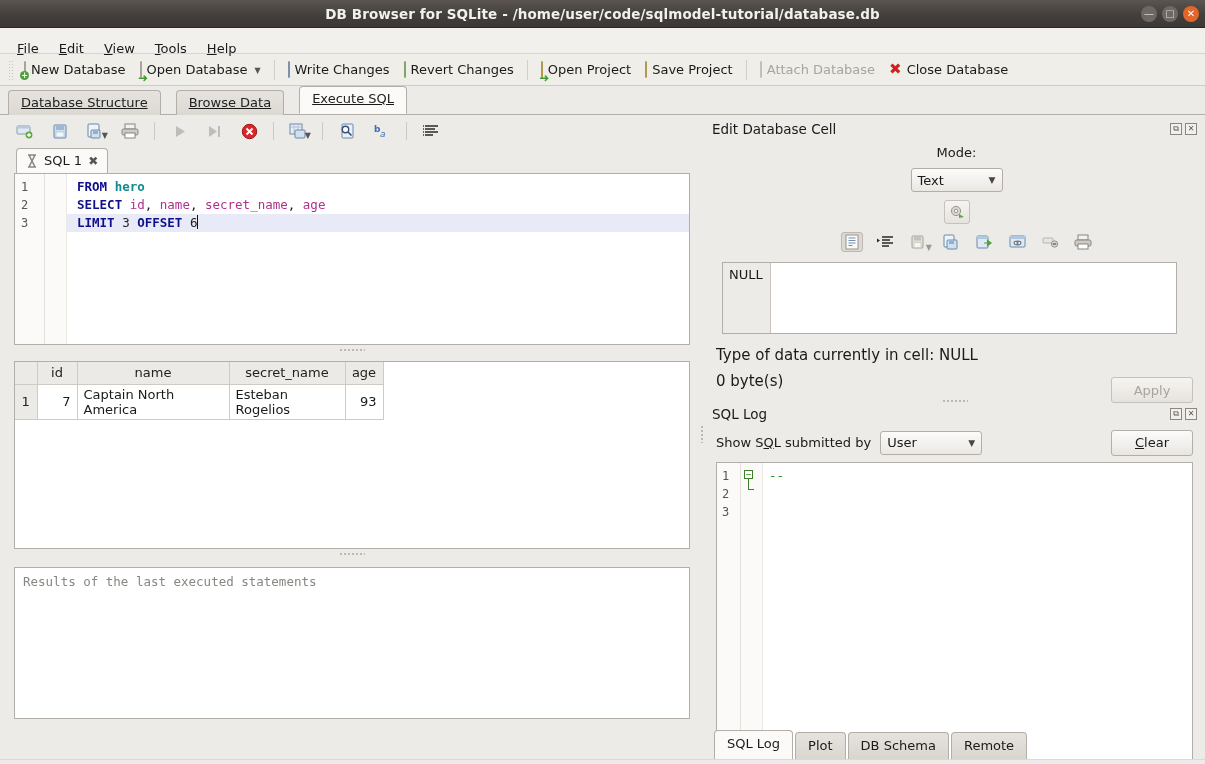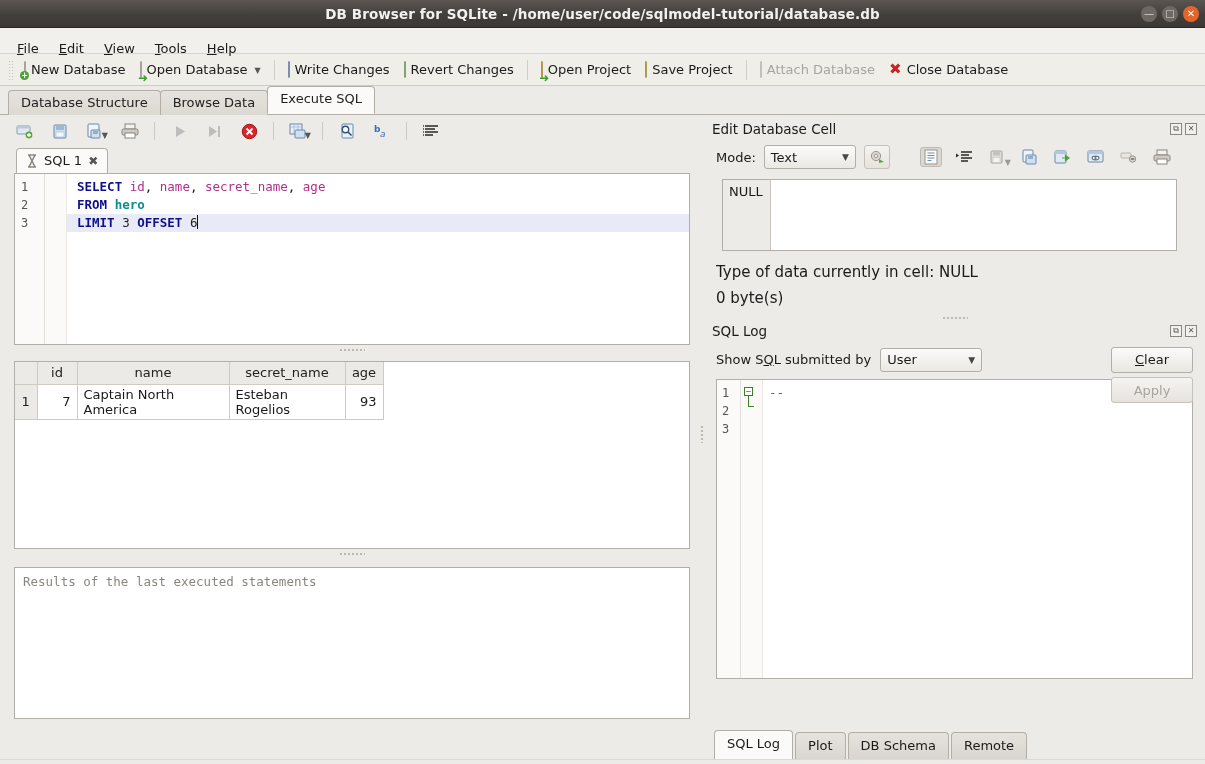--- a/index.html
+++ b/index.html
@@ -60,22 +60,23 @@
   .i-doc.green{ background:#d7e7cf; border-color:#7fa56f; }
   .badge{ position:absolute; width:9px; height:9px; border-radius:50%; right:-3px; bottom:-3px;
      display:flex; align-items:center; justify-content:center; font-size:8px; line-height:1; color:#fff; font-weight:bold;}
   .badge.green{ background:#4fa03c; }
   .badge.arrow{ background:transparent; color:#3f9b2e; font-size:12px; right:-6px; bottom:-5px; }
   .i-x{ color:#cc2222; font-weight:bold; font-size:15px; line-height:1; }
 
   
   .tabstrip{
     height:29px; background:#ecebe7; padding-left:8px;
-    display:flex; align-items:flex-end; gap:0px;
+    display:flex; align-items:flex-end; gap:16px;
     border-bottom:1px solid #b3aea7;
+    text-decoration:underline;
   }
   .tab{
     padding:4px 12px 5px; font-size:13px;
     background:linear-gradient(to bottom,#e6e3de,#dcd8d2);
     border:1px solid #b3aea7; border-bottom:none;
     border-radius:4px 4px 0 0; margin-right:-1px; position:relative; top:1px;
     color:#222;
   }
   .tab.active{
     background:#fbfaf8; font-weight:normal; z-index:3; top:0; padding-bottom:7px;
@@ -143,21 +144,21 @@
     background-image:radial-gradient(#bdb8b1 1px, transparent 1px);
     background-size:4px 4px; }
 
   
   .dockhdr{ display:flex; align-items:center; justify-content:space-between;
      padding:6px 8px 4px 8px; font-size:13.5px; }
   .dockbtns{ display:flex; gap:3px; color:#5d5954; font-size:11px; }
   .dockbtn{ width:12px; height:12px; border:1px solid #8b8780; display:flex; align-items:center;
      justify-content:center; font-size:8px; line-height:1; background:#f2f0ec; }
 
-  .moderow{ display:flex; align-items:center; gap:8px; padding:4px 8px 6px 12px; }
+  .moderow{ display:flex; align-items:center; gap:8px; padding:4px 8px 6px 12px;flex-direction:column; }
   .lbl{ font-size:13px; }
   .combo{
     height:24px; min-width:88px; background:linear-gradient(to bottom,#fcfbfa,#ebe8e3);
     border:1px solid #b3aea7; border-radius:3px; display:flex; align-items:center;
     padding:0 6px; font-size:13px; justify-content:space-between; gap:10px;
   }
   .combo .arw{ font-size:9px; color:#4a4641; }
   .gearbtn{ width:26px; height:24px; border:1px solid #c6c1ba; border-radius:3px;
     background:linear-gradient(to bottom,#f6f4f1,#e6e3de); display:flex; align-items:center; justify-content:center;}
   .cellicons{ display:flex; align-items:center; gap:11px; margin-left:22px; }
@@ -380,22 +381,22 @@
     </div>
 
     <div class="editorbox">
       <div class="gutter">
         <div>1</div>
         <div>2</div>
         <div>3</div>
       </div>
       <div class="foldcol"></div>
       <div class="code">
+        <div class="ln"><span class="kw">FROM</span> <span class="tbl">hero</span></div>
         <div class="ln"><span class="kw">SELECT</span> <span class="id">id</span>, <span class="id">name</span>, <span class="id">secret_name</span>, <span class="id">age</span></div>
-        <div class="ln"><span class="kw">FROM</span> <span class="tbl">hero</span></div>
         <div class="ln cur"><span class="kw">LIMIT</span> <span class="num">3</span> <span class="kw">OFFSET</span> <span class="num">6</span><span class="caret"></span></div>
       </div>
     </div>
 
     <div class="splitdots"></div>
 
     <div class="gridwrap">
       <table class="grid">
         <thead>
           <tr>

